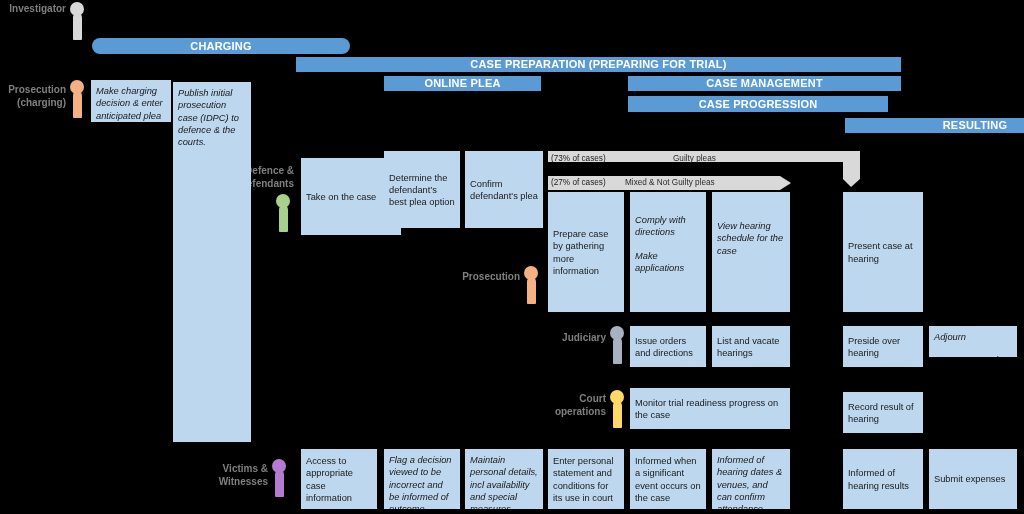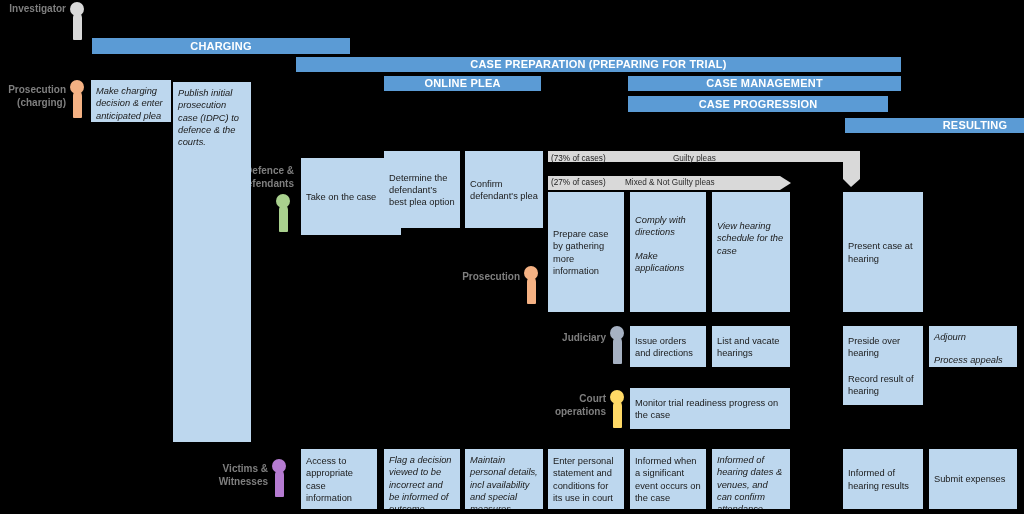--- a/index.html
+++ b/index.html
@@ -148,21 +148,21 @@
       <span class="body"></span>
     </div>
 
   <div class="actor" style="left:200px; top:463px; width:68px;">Victims &amp;
 Witnesses</div>
   <div class="person" style="left:270px; top:459px; --pc:#b57bd1;">
       <span class="head"></span>
       <span class="body"></span>
     </div>
 
-  <div class="phase-bar" style="left:92px; top:38px; width:258px; height:16px;">CHARGING</div>
+  <div class="phase-bar" style="left:92px; top:38px; width:258px; height:16px;border-radius:8px;">CHARGING</div>
 
   <div class="phase-bar" style="left:296px; top:57px; width:605px; height:15px;">CASE PREPARATION (PREPARING FOR TRIAL)</div>
 
   <div class="phase-bar" style="left:384px; top:76px; width:157px; height:15px;">ONLINE PLEA</div>
 
   <div class="phase-bar" style="left:628px; top:76px; width:273px; height:15px;">CASE MANAGEMENT</div>
 
   <div class="phase-bar" style="left:628px; top:96px; width:260px; height:16px;">CASE PROGRESSION</div>
 
   <div class="phase-bar" style="left:845px; top:118px; width:172px; height:15px;padding-left:44px;">RESULTING</div>
@@ -228,31 +228,31 @@
   </div>
 
   <div class="box mid" style="left:712px; top:326px; width:78px; height:41px;">
     <span class="ln">List and vacate hearings</span>
   </div>
 
   <div class="box mid" style="left:843px; top:326px; width:80px; height:41px;">
     <span class="ln">Preside over hearing</span>
   </div>
 
-  <div class="box top" style="left:929px; top:326px; width:88px; height:41px;">
+  <div class="box top" style="left:929px; top:326px; width:88px; height:31px;">
     <span class="ln">Adjourn</span>
     <span class="gap"></span>
     <span class="ln">Process appeals</span>
   </div>
 
   <div class="box mid" style="left:630px; top:388px; width:160px; height:41px;">
     <span class="ln">Monitor trial readiness progress on the case</span>
   </div>
 
-  <div class="box mid" style="left:843px; top:364px; width:80px; height:41px;">
+  <div class="box mid" style="left:843px; top:392px; width:80px; height:41px;">
     <span class="ln">Record result of hearing</span>
   </div>
 
   <div class="box mid" style="left:301px; top:449px; width:76px; height:60px;">
     <span class="ln">Access to appropriate case information</span>
   </div>
 
   <div class="box top" style="left:384px; top:449px; width:76px; height:60px;">
     <span class="ln">Flag a decision viewed to be incorrect and be informed of outcome</span>
   </div>

